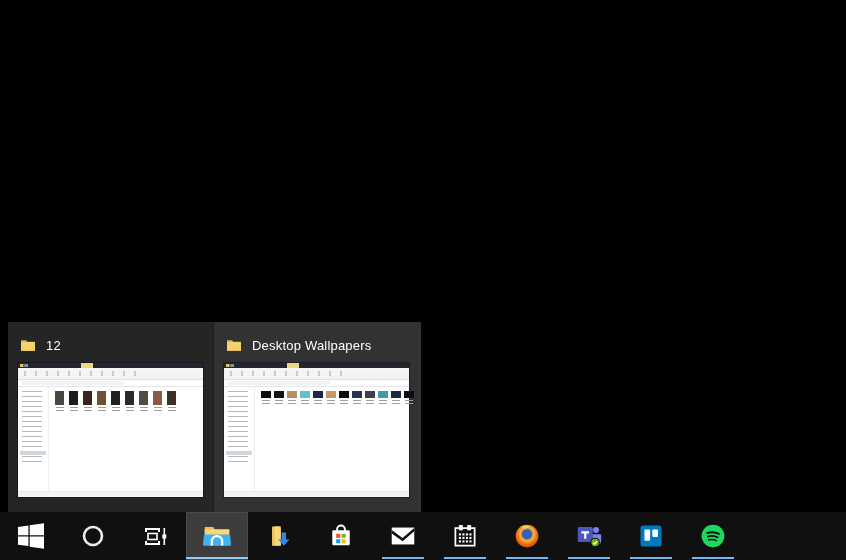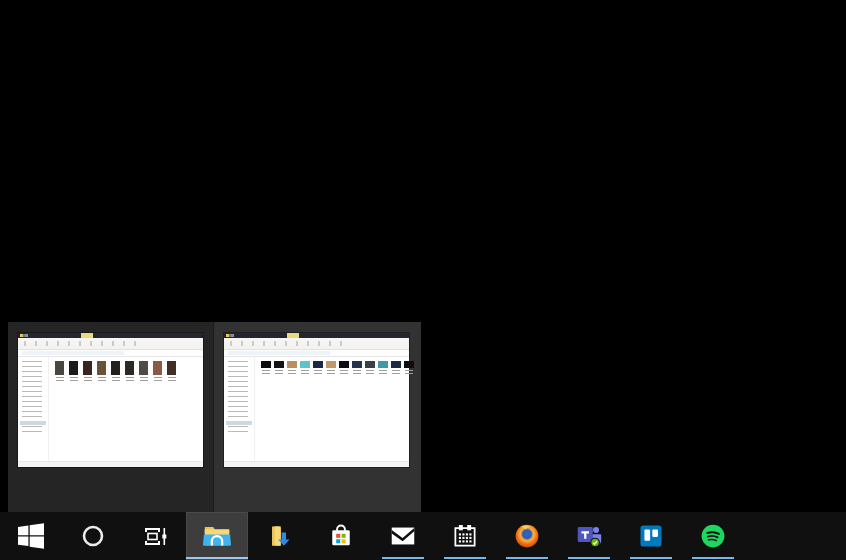--- a/index.html
+++ b/index.html
@@ -58,20 +58,27 @@
   .tb-btn svg{display:block;}
 </style>
 </head>
 <body>
 
 <div class="desktop"></div>
 
 <div class="flyout">
 
   <div class="pcell">
+    <div class="phead">
+      <svg width="16" height="16" viewBox="0 0 16 16">
+        <path fill="#dcb255" d="M1 3.2h5l1.3 1.6H15v9H1z"></path>
+        <path fill="#f7d06b" d="M1 5h14v8.8H1z"></path>
+      </svg>
+      <span class="ptitle">12</span>
+    </div>
     <div class="pshot">
       <div class="m-title">
           <span class="qat"></span>
           <span class="tab"></span>
         </div>
       <div class="m-ribbon"></div>
       <div class="m-addr"></div>
       <div class="m-body">
         <div class="m-side">
             <span class="m-sel"></span>
@@ -115,20 +122,27 @@
                 <div class="cap"></div>
               </div>
             </div>
         </div>
       </div>
       <div class="m-status"></div>
     </div>
   </div>
 
   <div class="pcell hovered">
+    <div class="phead">
+      <svg width="16" height="16" viewBox="0 0 16 16">
+        <path fill="#dcb255" d="M1 3.2h5l1.3 1.6H15v9H1z"></path>
+        <path fill="#f7d06b" d="M1 5h14v8.8H1z"></path>
+      </svg>
+      <span class="ptitle">Desktop Wallpapers</span>
+    </div>
     <div class="pshot">
       <div class="m-title">
           <span class="qat"></span>
           <span class="tab"></span>
         </div>
       <div class="m-ribbon"></div>
       <div class="m-addr"></div>
       <div class="m-body">
         <div class="m-side">
             <span class="m-sel"></span>

